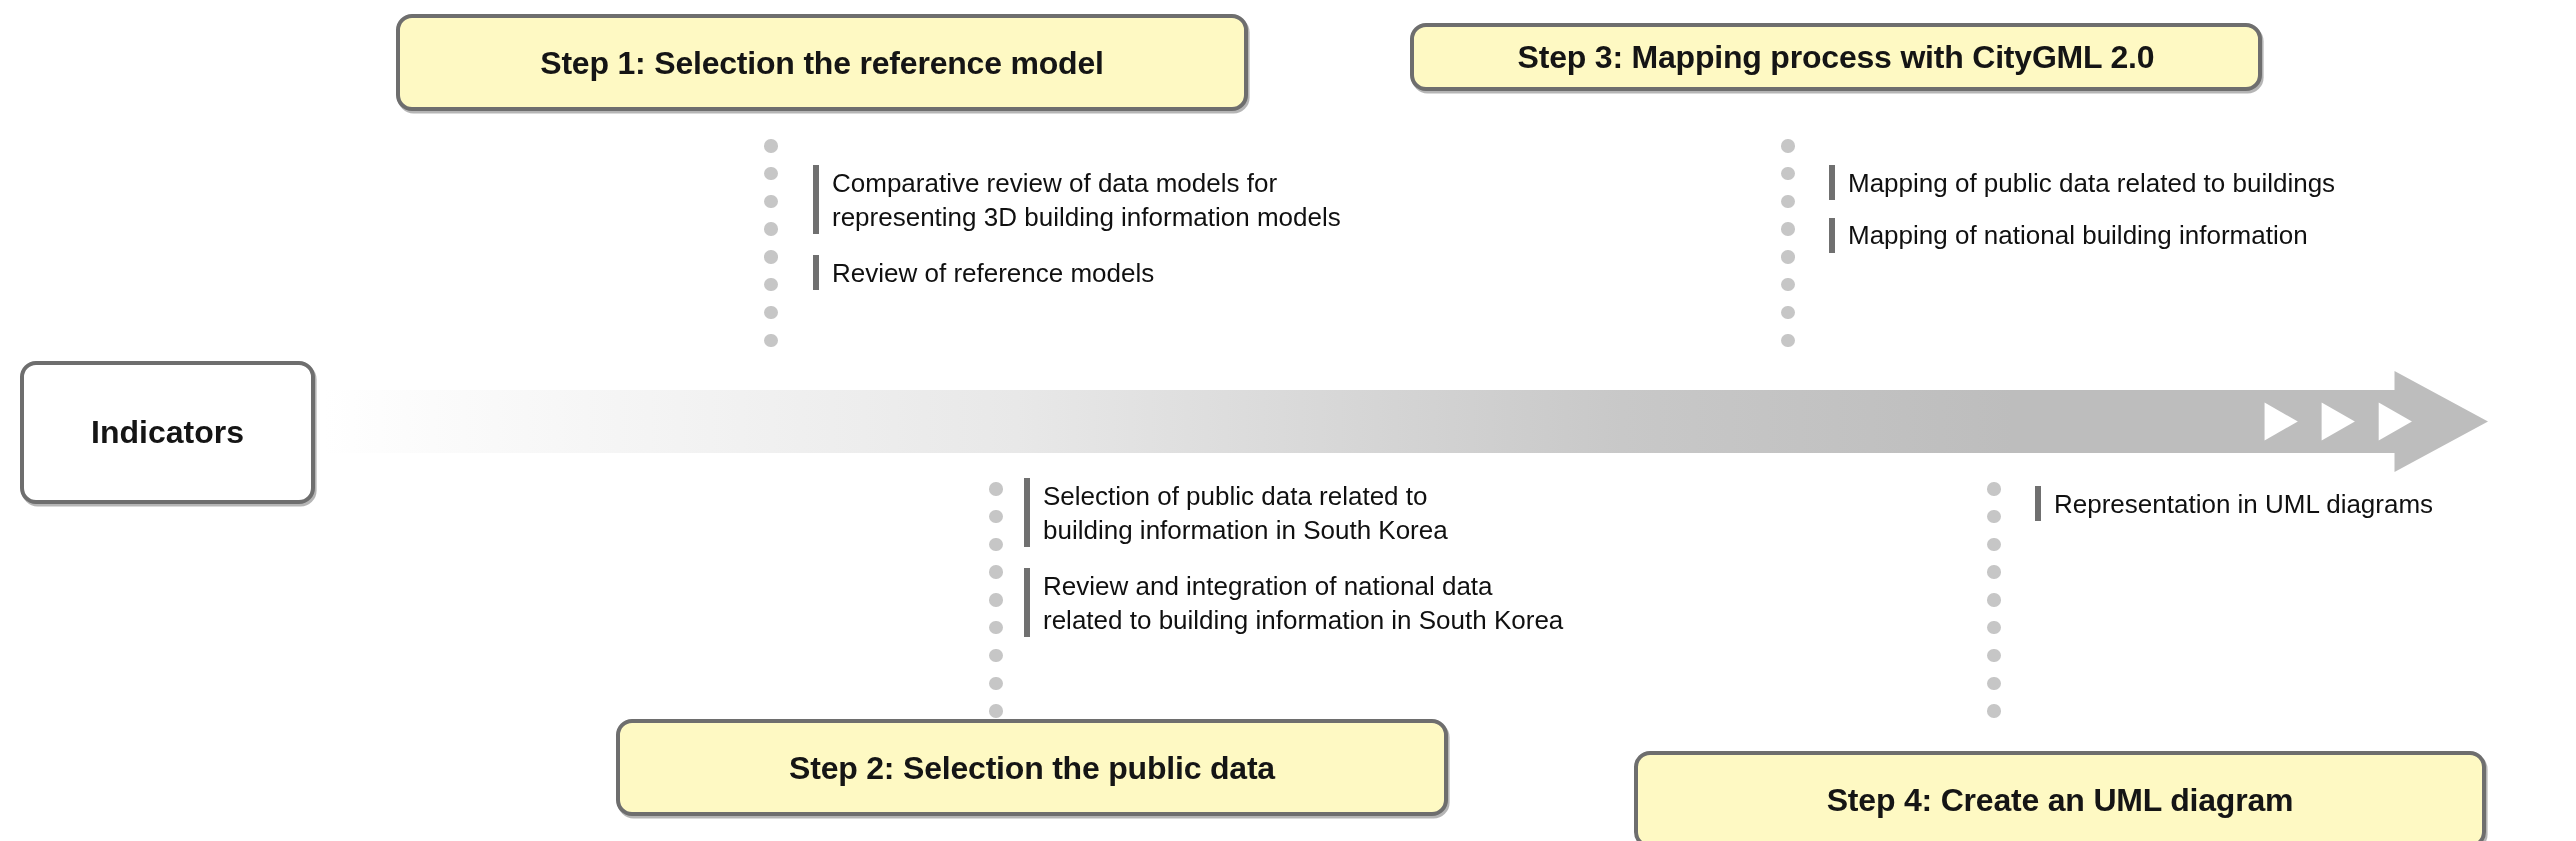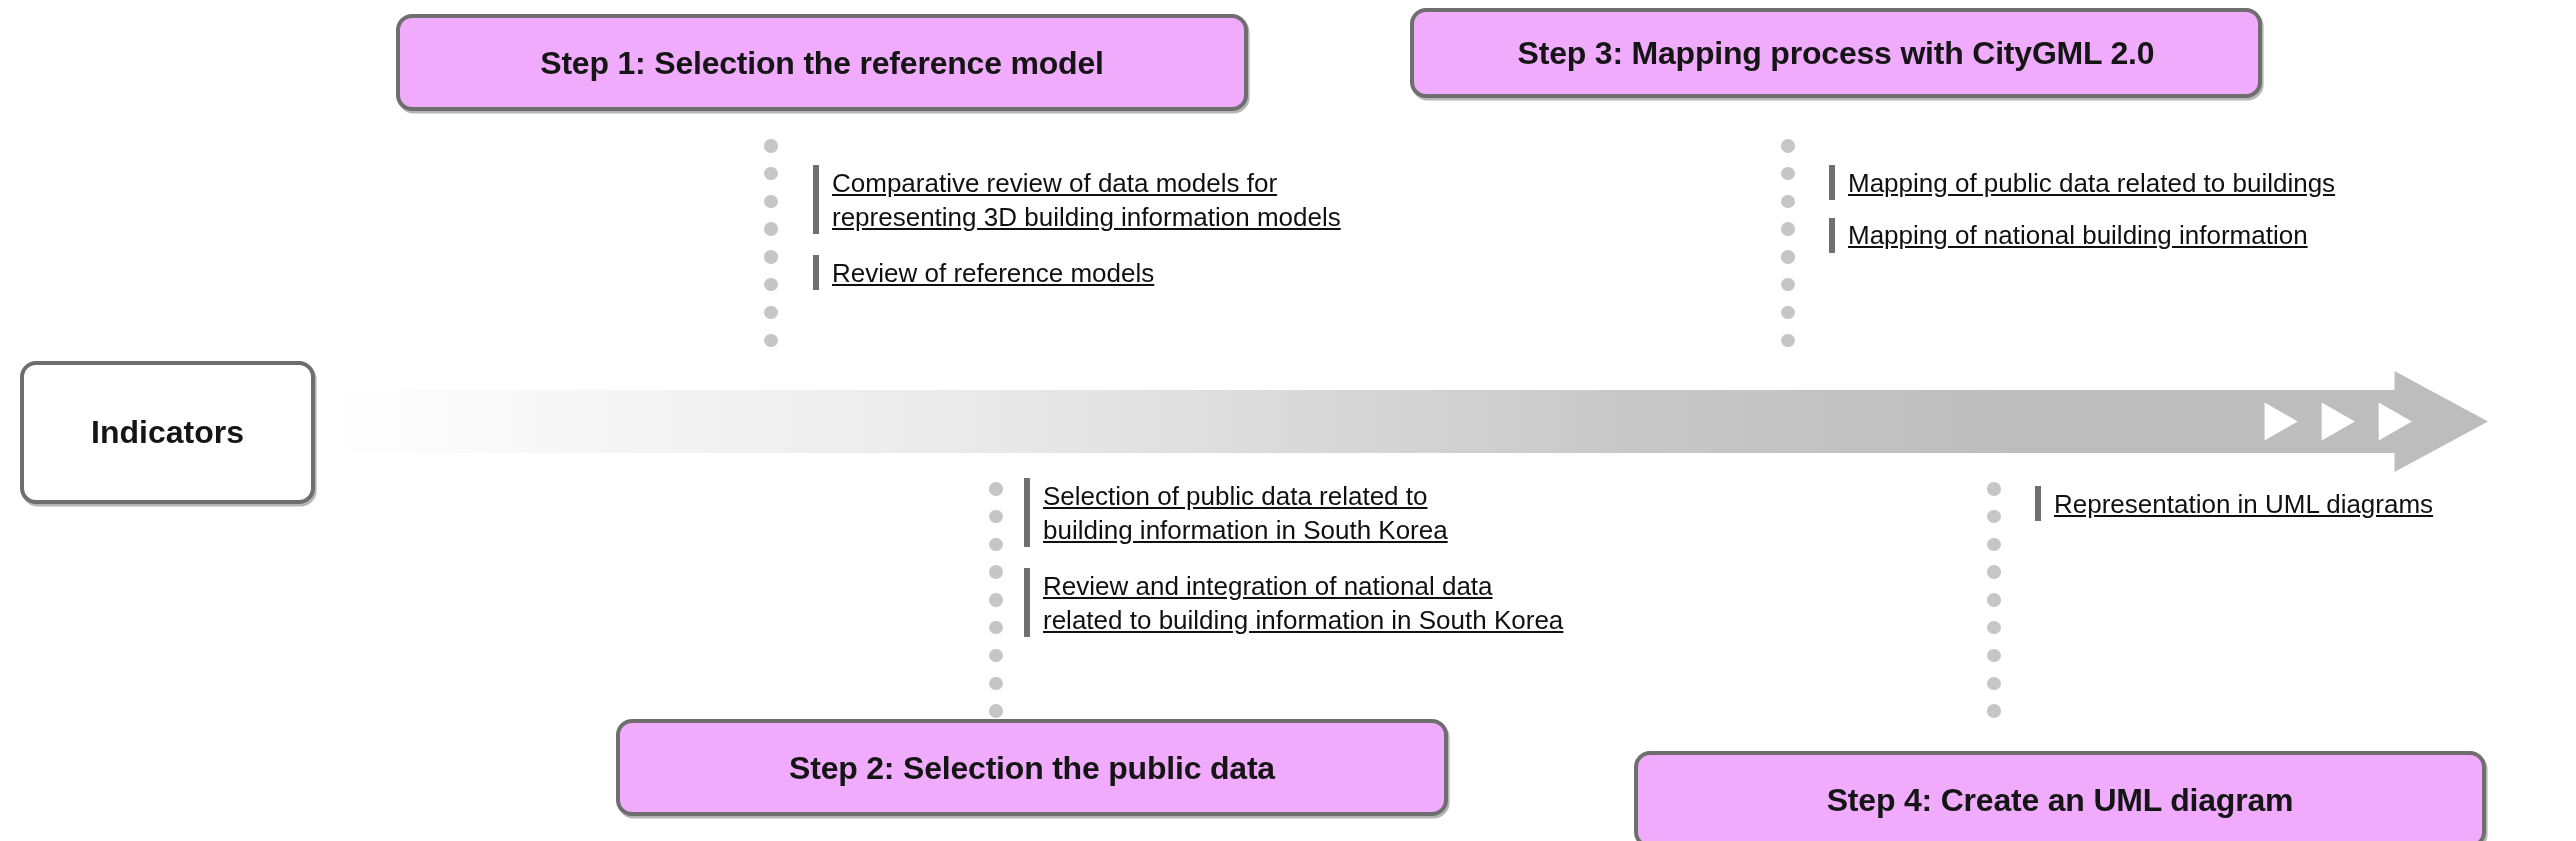--- a/index.html
+++ b/index.html
@@ -14,39 +14,39 @@
     height: 841px;
     background: #ffffff;
     font-family: "Liberation Sans", "DejaVu Sans", sans-serif;
     overflow: hidden;
   }
 
   
   .step-box {
     position: absolute;
     box-sizing: border-box;
-    background: #f0abfc;
+    background: #fef9c3;
     border: 4px solid #6e6e6e;
     border-radius: 16px;
     display: flex;
     align-items: center;
     justify-content: center;
     box-shadow: 1.6px 2.4px 0 rgba(120,120,120,0.55);
   }
   .step-box .step-label {
     font-weight: bold;
     font-size: 32px;
     color: #151515;
     letter-spacing: -0.2px;
     white-space: nowrap;
     line-height: 1;
   }
 
   #box-step1 { left: 396px;  top: 14.3px;  width: 852px; height: 97px; }
-  #box-step3 { left: 1410px; top: 8px;  width: 852px; height: 90px; }
+  #box-step3 { left: 1410px; top: 23px;  width: 852px; height: 68px; }
   #box-step2 { left: 616px;  top: 719px; width: 832px; height: 97px; }
   #box-step4 { left: 1634px; top: 719px; width: 852px; height: 97px; margin-top: 32px; }
 
   
   #box-indicators {
     position: absolute;
     left: 20px;
     top: 361px;
     width: 295px;
     height: 143px;
@@ -106,21 +106,20 @@
     width: 5.5px;
     background: #707070;
     margin-right: 13.5px;
   }
   .bullet .bullet-text {
     font-size: 26px;
     line-height: 1.32;
     color: #101010;
     white-space: pre-line;
     padding-top: 0.8px;
-    text-decoration: underline;
   }
 
   #bullets-step1 { left: 813px; top: 165px; }
   #bullets-step3 { left: 1829px; top: 165px; }
   #bullets-step2 { left: 1024px; top: 478px; }
   #bullets-step4 { left: 2035px; top: 486px; }
 
   .bullet-sp1 { margin-bottom: 20.6px; }
 </style>
 </head>

